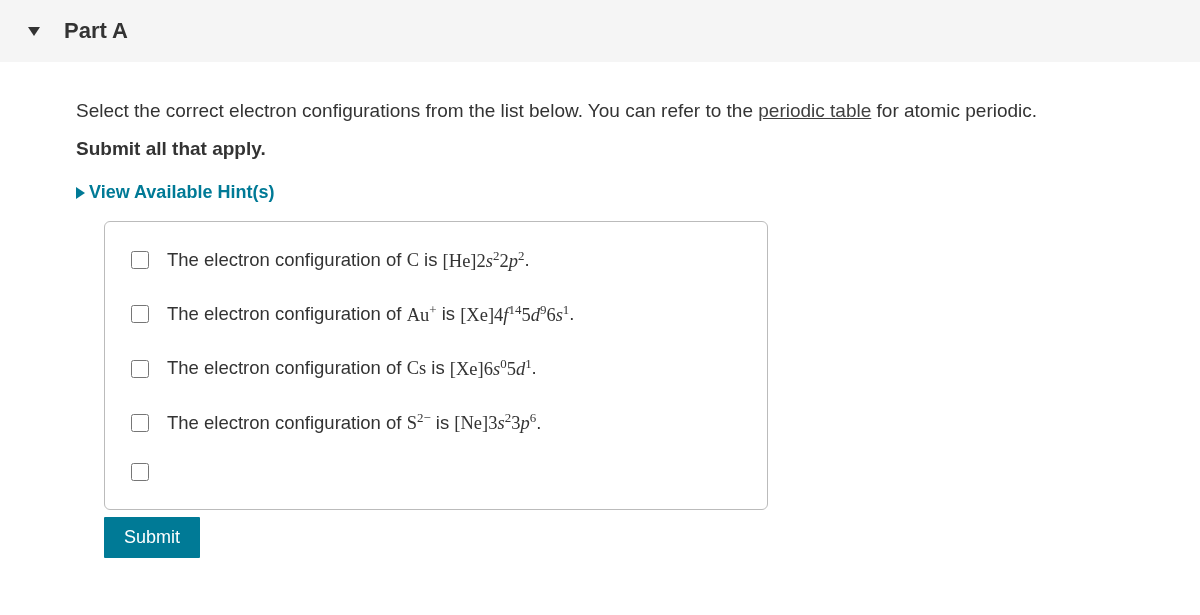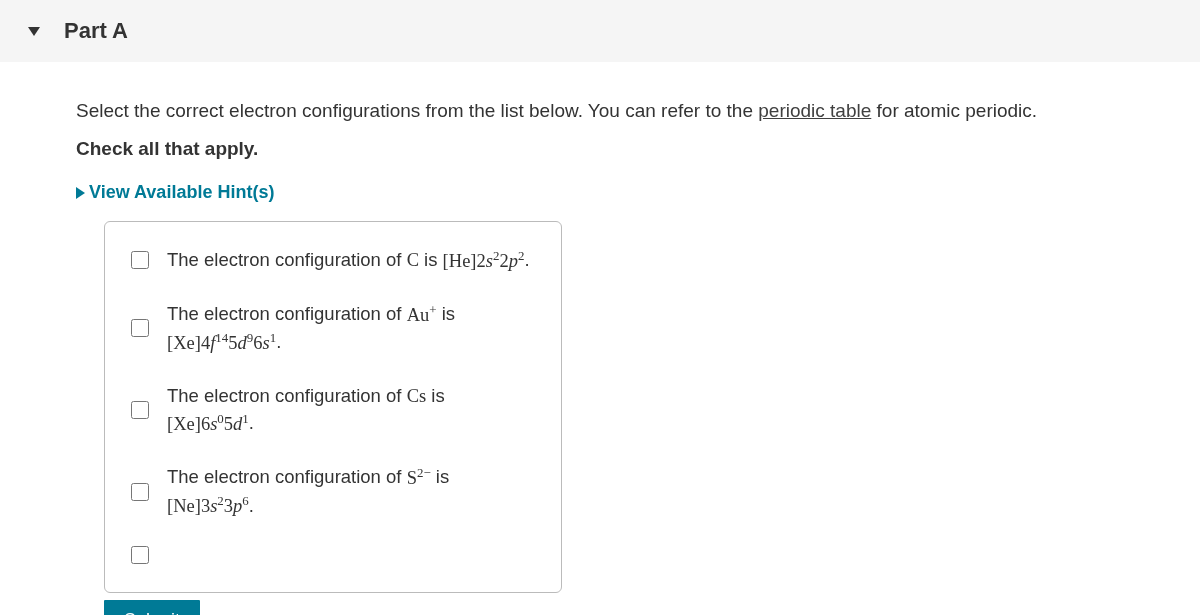--- a/index.html
+++ b/index.html
@@ -61,21 +61,21 @@
     width: 0;
     height: 0;
     border-top: 6px solid transparent;
     border-bottom: 6px solid transparent;
     border-left: 9px solid #007a96;
   }
   .options-box {
     border: 1px solid #bbb;
     border-radius: 6px;
     padding: 24px 26px;
-    width: 458px;
+    width: 664px;
     margin-left: 28px;
     margin-bottom: 7px;
   }
   .option-row {
     display: flex;
     align-items: center;
     gap: 18px;
     margin-bottom: 26px;
     font-size: 18.5px;
   }
@@ -106,21 +106,21 @@
 
 <div class="part-header">
   <span class="disclosure-down"></span>
   <span class="part-title">Part A</span>
 </div>
 
 <div class="content">
   <div class="prompt">
     <span>Select the correct electron configurations from the list below. You can refer to the </span><a href="#">periodic table</a><span> for atomic periodic.</span>
   </div>
-  <div class="check-all">Check all that apply.</div>
+  <div class="check-all">Submit all that apply.</div>
 
   <div class="hints-row">
     <span class="disclosure-right"></span>
     <span>View Available Hint(s)</span>
   </div>
 
   <div class="options-box">
 
   <div class="option-row">
         <input type="checkbox" style="">

